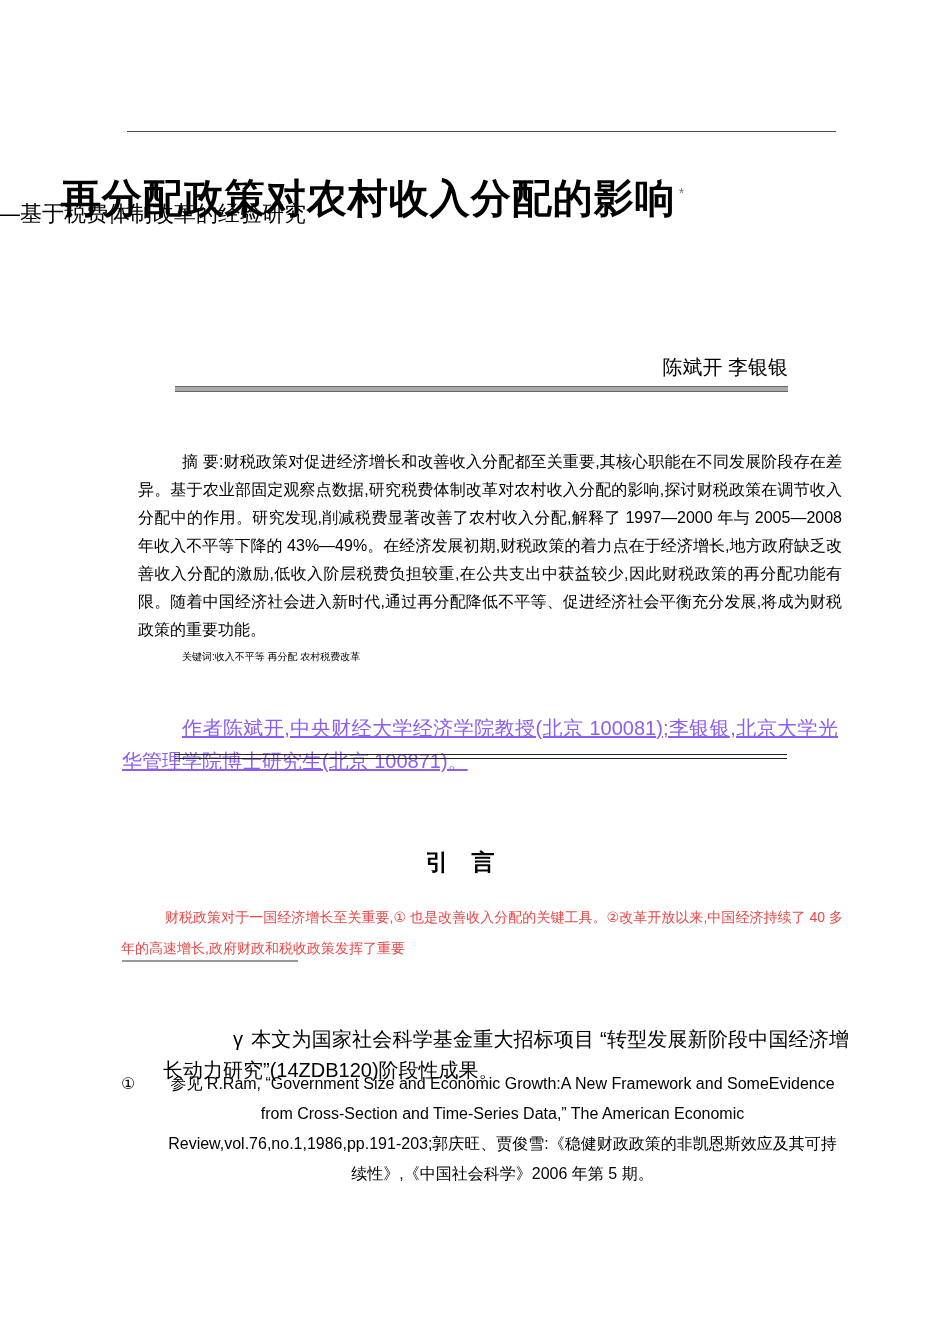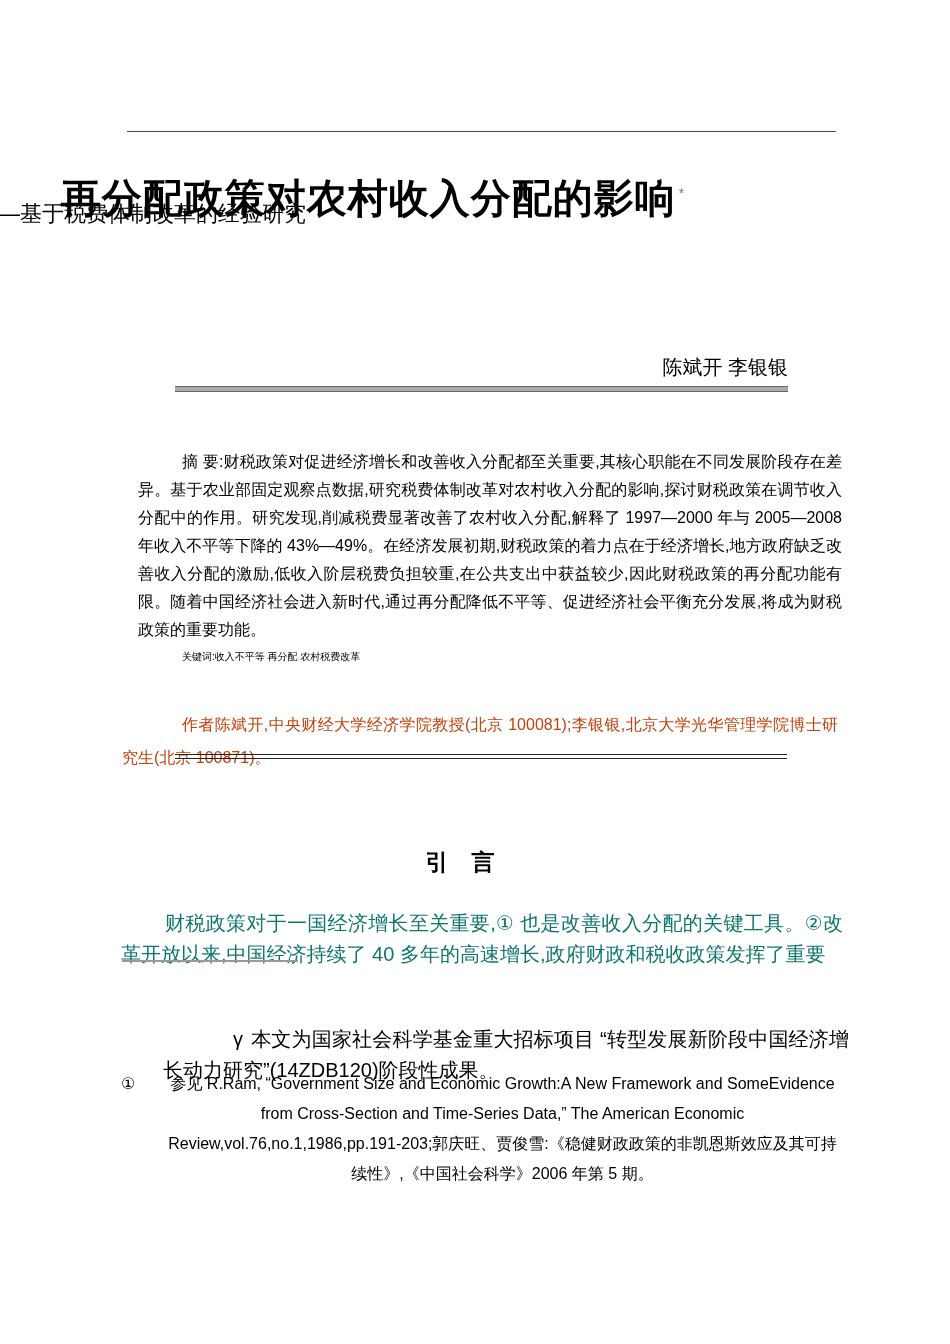--- a/index.html
+++ b/index.html
@@ -38,38 +38,38 @@
     left:138px;top:432px;width:704px;
     font-size:16px;line-height:28px;text-align:justify;
     text-indent:44px;color:#000;
   }
   .keywords{
     left:138px;top:633px;width:704px;
     font-size:10px;line-height:28px;text-indent:44px;color:#000;white-space:nowrap;
   }
   .author-info{
     left:122px;top:692px;width:716px;
-    font-size:16px;line-height:33px;text-align:justify;
-    text-indent:60px;color:#c2410c;
+    font-size:20px;line-height:33px;text-align:justify;
+    text-indent:60px;color:#8b5cf6;text-decoration:underline;
   }
   .double-rule{
     left:175px;top:754px;width:612px;height:3px;
     border-top:1px solid #222;border-bottom:1px solid #222;box-sizing:content-box;
   }
 
   .section-heading-wrap{left:0;top:828px;width:950px;text-align:center;}
   .section-heading{
     position:relative;left:-15px;display:inline-block;
     font-size:23px;font-weight:600;color:#000;line-height:30px;
   }
 
   .intro{
     left:121px;top:888px;width:722px;
-    font-size:20px;line-height:31px;text-align:justify;
-    text-indent:44px;color:#0f766e;
+    font-size:14px;line-height:31px;text-align:justify;
+    text-indent:44px;color:#ef4444;
   }
 
   .fn-rule{left:122px;top:960px;width:176px;height:2px;background:#999;}
 
   .fn-fund{
     left:163px;top:1004px;width:686px;
     font-size:20px;line-height:31px;
     text-indent:70px;color:#000;text-align:justify;
   }
   .fn-fund .fn-marker{margin-right:8px;}

